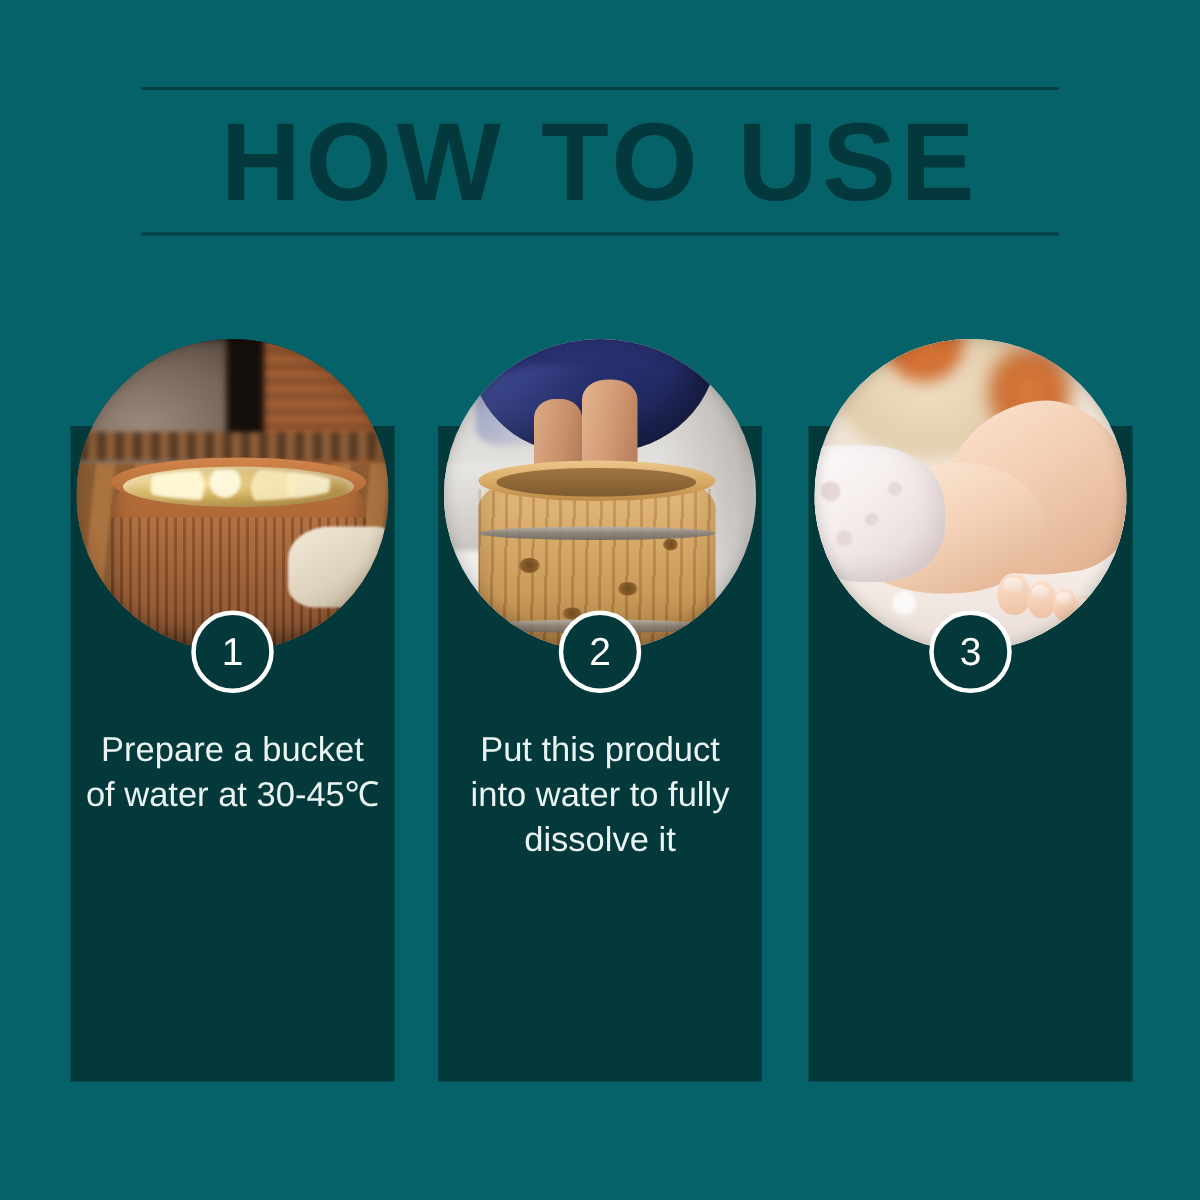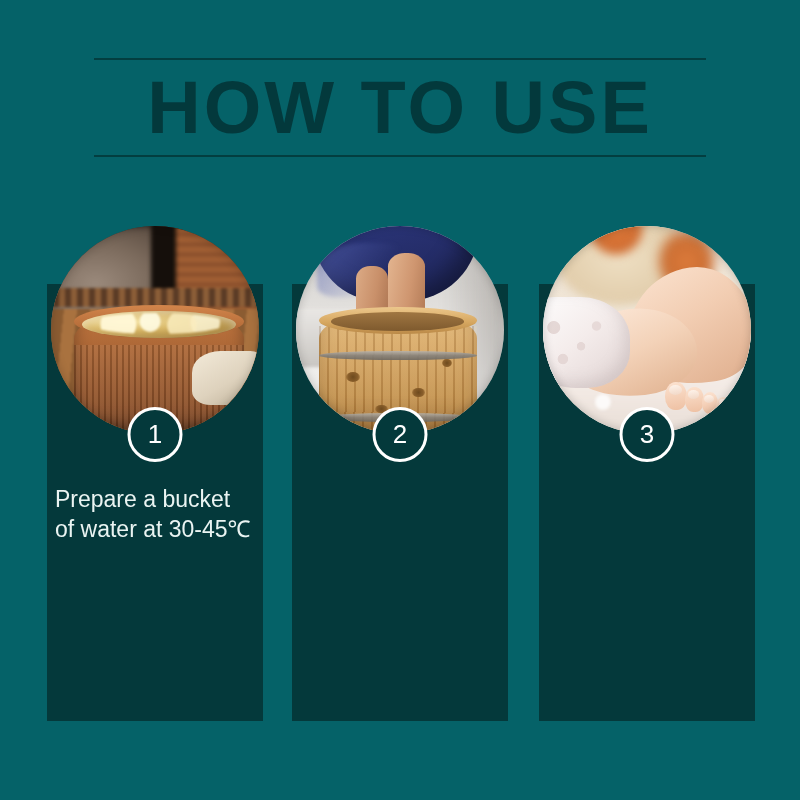--- a/index.html
+++ b/index.html
@@ -343,20 +343,21 @@
     box-sizing: border-box;
     font-family: "Liberation Sans", sans-serif;
   }
 
   
   .caption {
     position: absolute;
     left: 8px;
     right: 8px;
     top: 200px;
+    text-align: center;
     color: #eaf4f2;
     font-size: 23px;
     line-height: 30px;
     font-weight: 400;
     font-family: "Liberation Sans", sans-serif;
   }
 </style>
 </head>
 <body>
 
@@ -413,20 +414,21 @@
         <div class="s2-knot" style="left:24%;top:70%;width:7%;height:5%;"></div>
         <div class="s2-knot" style="left:56%;top:78%;width:6%;height:4%;"></div>
         <div class="s2-knot" style="left:70%;top:64%;width:5%;height:4%;"></div>
         <div class="s2-knot" style="left:38%;top:86%;width:6%;height:4%;"></div>
       </div>
       <div class="photo-edge"></div>
     </div>
 
     <div class="badge">2</div>
 
+    <div class="caption">Put this product into water to fully dissolve it</div>
   </div>
 
   <div class="card card-3">
 
     <div class="photo">
       <div class="scene">
         <div class="s3-bg"></div>
         <div class="s3-blur-bowl"></div>
         <div class="s3-blur-orange-a"></div>
         <div class="s3-blur-orange-b"></div>

